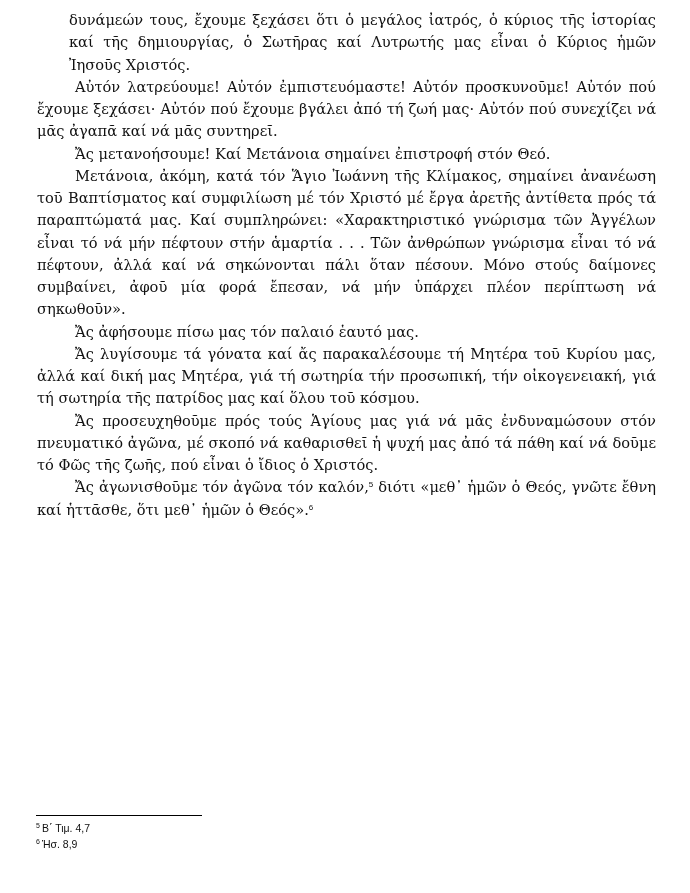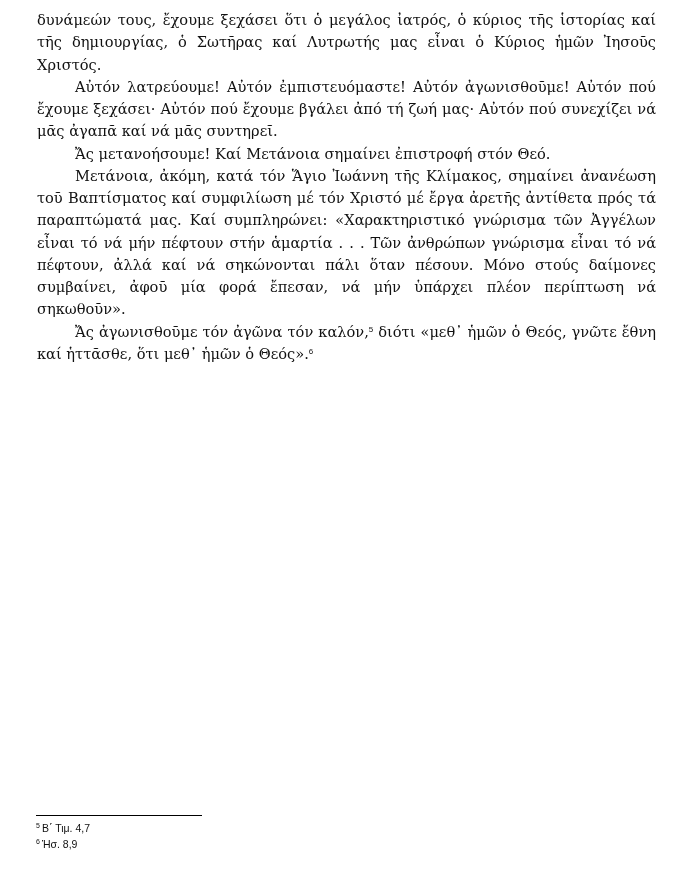--- a/index.html
+++ b/index.html
@@ -1,35 +1,38 @@
 <!DOCTYPE html>
 <html><head>
 <meta charset="utf-8">
 <style>
   html, body { margin:0; padding:0; background:#ffffff; }
   body { width:690px; height:893px; position:relative; overflow:hidden; }
   .page { position:absolute; left:37px; top:9px; width:619px;
           font-family:"DejaVu Serif","Liberation Serif",serif;
           font-size:14.6px; line-height:22.25px; color:#111; }
   .para { margin:0; text-align:justify; text-indent:38px; }
-  .para.noindent { text-indent:0; }
+  .para.noindent { text-indent:0;margin-left:32px; }
   sup.fnref { font-size:8px; line-height:0; vertical-align:5px; font-family:"Liberation Sans",sans-serif; }
   .fn-rule { position:absolute; left:36px; top:815px; width:166px; height:0; border-top:1.3px solid #000; }
   .footnotes { position:absolute; left:36px; top:820px; font-family:"Liberation Sans","DejaVu Sans",sans-serif;
                font-size:10.5px; line-height:16px; color:#111; }
   .footnote sup { font-size:7px; vertical-align:4px; line-height:0; margin-right:2px; }
 </style>
 </head>
 <body>
 
 <div class="page">
   <p class="para noindent">δυνάμεών τους, ἔχουμε ξεχάσει ὅτι ὁ μεγάλος ἰατρός, ὁ κύριος τῆς ἱστορίας καί τῆς δημιουργίας, ὁ Σωτῆρας καί Λυτρωτής μας εἶναι ὁ Κύριος ἡμῶν Ἰησοῦς Χριστός.</p>
-  <p class="para">Αὐτόν λατρεύουμε! Αὐτόν ἐμπιστευόμαστε! Αὐτόν ἀγωνισθοῦμε! Αὐτόν πού ἔχουμε ξεχάσει· Αὐτόν πού ἔχουμε βγάλει ἀπό τή ζωή μας· Αὐτόν πού συνεχίζει νά μᾶς ἀγαπᾶ καί νά μᾶς συντηρεῖ.</p>
+  <p class="para">Αὐτόν λατρεύουμε! Αὐτόν ἐμπιστευόμαστε! Αὐτόν προσκυνοῦμε! Αὐτόν πού ἔχουμε ξεχάσει· Αὐτόν πού ἔχουμε βγάλει ἀπό τή ζωή μας· Αὐτόν πού συνεχίζει νά μᾶς ἀγαπᾶ καί νά μᾶς συντηρεῖ.</p>
   <p class="para">Ἄς μετανοήσουμε! Καί Μετάνοια σημαίνει ἐπιστροφή στόν Θεό.</p>
   <p class="para">Μετάνοια, ἀκόμη, κατά τόν Ἅγιο Ἰωάννη τῆς Κλίμακος, σημαίνει ἀνανέωση τοῦ Βαπτίσματος καί συμφιλίωση μέ τόν Χριστό μέ ἔργα ἀρετῆς ἀντίθετα πρός τά παραπτώματά μας. Καί συμπληρώνει: «Χαρακτηριστικό γνώρισμα τῶν Ἀγγέλων εἶναι τό νά μήν πέφτουν στήν ἁμαρτία . . . Τῶν ἀνθρώπων γνώρισμα εἶναι τό νά πέφτουν, ἀλλά καί νά σηκώνονται πάλι ὅταν πέσουν. Μόνο στούς δαίμονες συμβαίνει, ἀφοῦ μία φορά ἔπεσαν, νά μήν ὑπάρχει πλέον περίπτωση νά σηκωθοῦν».</p>
+  <p class="para">Ἄς ἀφήσουμε πίσω μας τόν παλαιό ἑαυτό μας.</p>
+  <p class="para">Ἄς λυγίσουμε τά γόνατα καί ἄς παρακαλέσουμε τή Μητέρα τοῦ Κυρίου μας, ἀλλά καί δική μας Μητέρα, γιά τή σωτηρία τήν προσωπική, τήν οἰκογενειακή, γιά τή σωτηρία τῆς πατρίδος μας καί ὅλου τοῦ κόσμου.</p>
+  <p class="para">Ἄς προσευχηθοῦμε πρός τούς Ἁγίους μας γιά νά μᾶς ἐνδυναμώσουν στόν πνευματικό ἀγῶνα, μέ σκοπό νά καθαρισθεῖ ἡ ψυχή μας ἀπό τά πάθη καί νά δοῦμε τό Φῶς τῆς ζωῆς, πού εἶναι ὁ ἴδιος ὁ Χριστός.</p>
   <p class="para"><span>Ἄς ἀγωνισθοῦμε τόν ἀγῶνα τόν καλόν,</span><sup class="fnref">5</sup><span> διότι «μεθ᾽ ἡμῶν ὁ Θεός, γνῶτε ἔθνη καί ἡττᾶσθε, ὅτι μεθ᾽ ἡμῶν ὁ Θεός».</span><sup class="fnref">6</sup></p>
 </div>
 
 <div class="fn-rule"></div>
 
 <div class="footnotes">
   <div class="footnote"><sup>5</sup><span>Β΄ Τιμ. 4,7</span></div>
   <div class="footnote"><sup>6</sup><span>Ἡσ. 8,9</span></div>
 </div>
 

